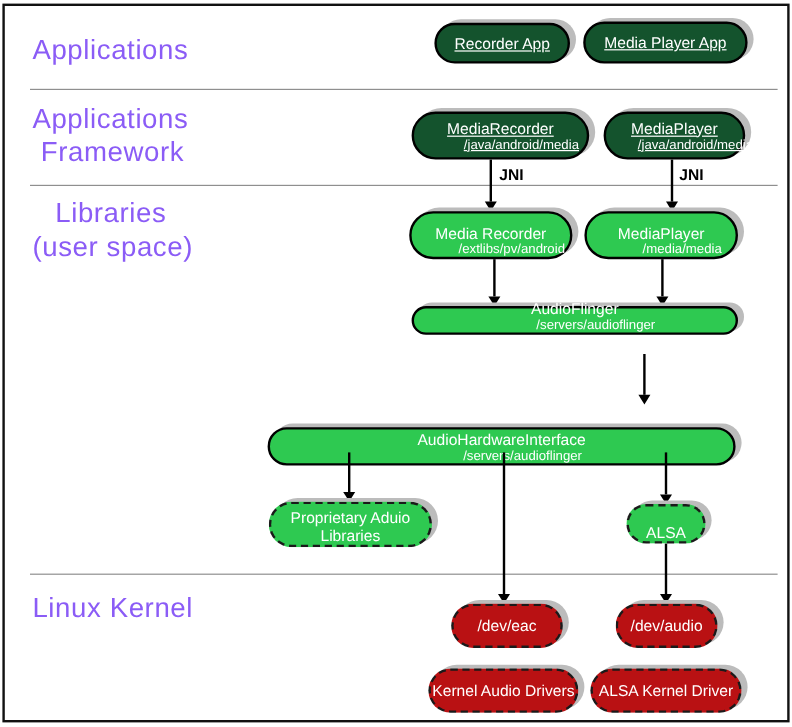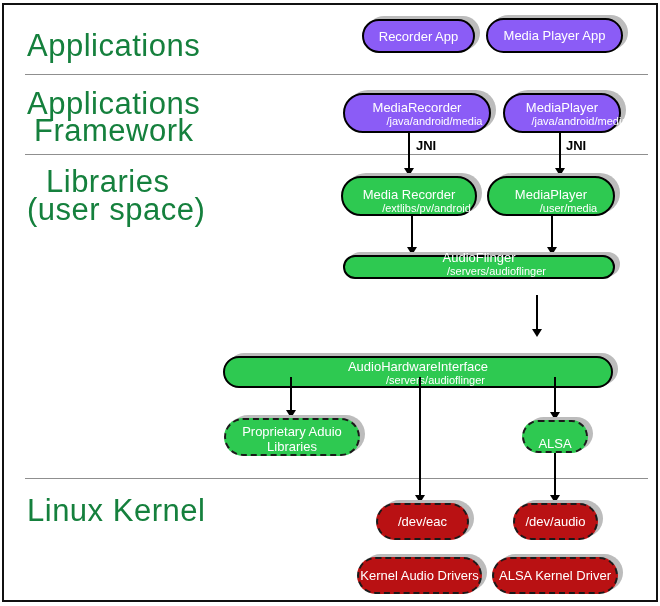--- a/index.html
+++ b/index.html
@@ -8,32 +8,32 @@
     font-family:"Liberation Sans", sans-serif;overflow:hidden;
   }
   .frame{
     position:absolute;left:2px;top:3px;width:652px;height:595px;
     border:2px solid #111;background:#fff;
   }
   .sep{
     position:absolute;left:25px;width:623px;height:1px;background:#8f8f8f;
   }
   .layer-label{
-    position:absolute;color:#15803d;font-size:31px;letter-spacing:0.5px;
+    position:absolute;color:#8b5cf6;font-size:23px;letter-spacing:0.5px;
     white-space:nowrap;
     text-align:right;
   }
   .pill{
     position:absolute;border-radius:20px;border:2px solid #000;
     box-shadow:5px -3px 0 0 #bcbcbc;
     display:flex;flex-direction:column;align-items:center;justify-content:center;
     color:#fff;text-align:center;box-sizing:border-box;
   }
   .pill.dashed{border:2px dashed #1a1a1a;}
-  .pill.blue{background:#8b5cf6;}
+  .pill.blue{background:#14532d;text-decoration:underline;}
   .pill.green{background:#2ec951;justify-content:flex-end;}
   .pill.red{background:#b91113;}
   .pill-label{font-size:13px;line-height:15px;white-space:nowrap;}
   .pill-sub{font-size:11px;line-height:12px;white-space:nowrap;margin-left:35px;}
   .vline{position:absolute;width:2px;background:#000;}
   .arrowhead{
     position:absolute;width:0;height:0;
     border-left:5px solid transparent;border-right:5px solid transparent;
     border-top:8px solid #000;
   }
@@ -78,21 +78,21 @@
 <div class="vline" style="left:559px;top:133px;height:35px"></div>
 <div class="arrowhead" style="left:555px;top:168px"></div>
 <div class="edge-label" style="left:566px;top:138px">JNI</div>
 
 <div class="pill green" style="left:341px;top:176px;width:136px;height:40px">
   <div class="pill-label">Media Recorder</div>
   <div class="pill-sub">/extlibs/pv/android</div>
 </div>
 <div class="pill green" style="left:487px;top:176px;width:128px;height:40px">
   <div class="pill-label">MediaPlayer</div>
-  <div class="pill-sub">/user/media</div>
+  <div class="pill-sub">/media/media</div>
 </div>
 
 <div class="vline" style="left:411px;top:216px;height:31px"></div>
 <div class="arrowhead" style="left:407px;top:247px"></div>
 <div class="vline" style="left:551px;top:216px;height:31px"></div>
 <div class="arrowhead" style="left:547px;top:247px"></div>
 
 <div class="pill green" style="left:343px;top:255px;width:272px;height:24px">
   <div class="pill-label">AudioFlinger</div>
   <div class="pill-sub">/servers/audioflinger</div>

